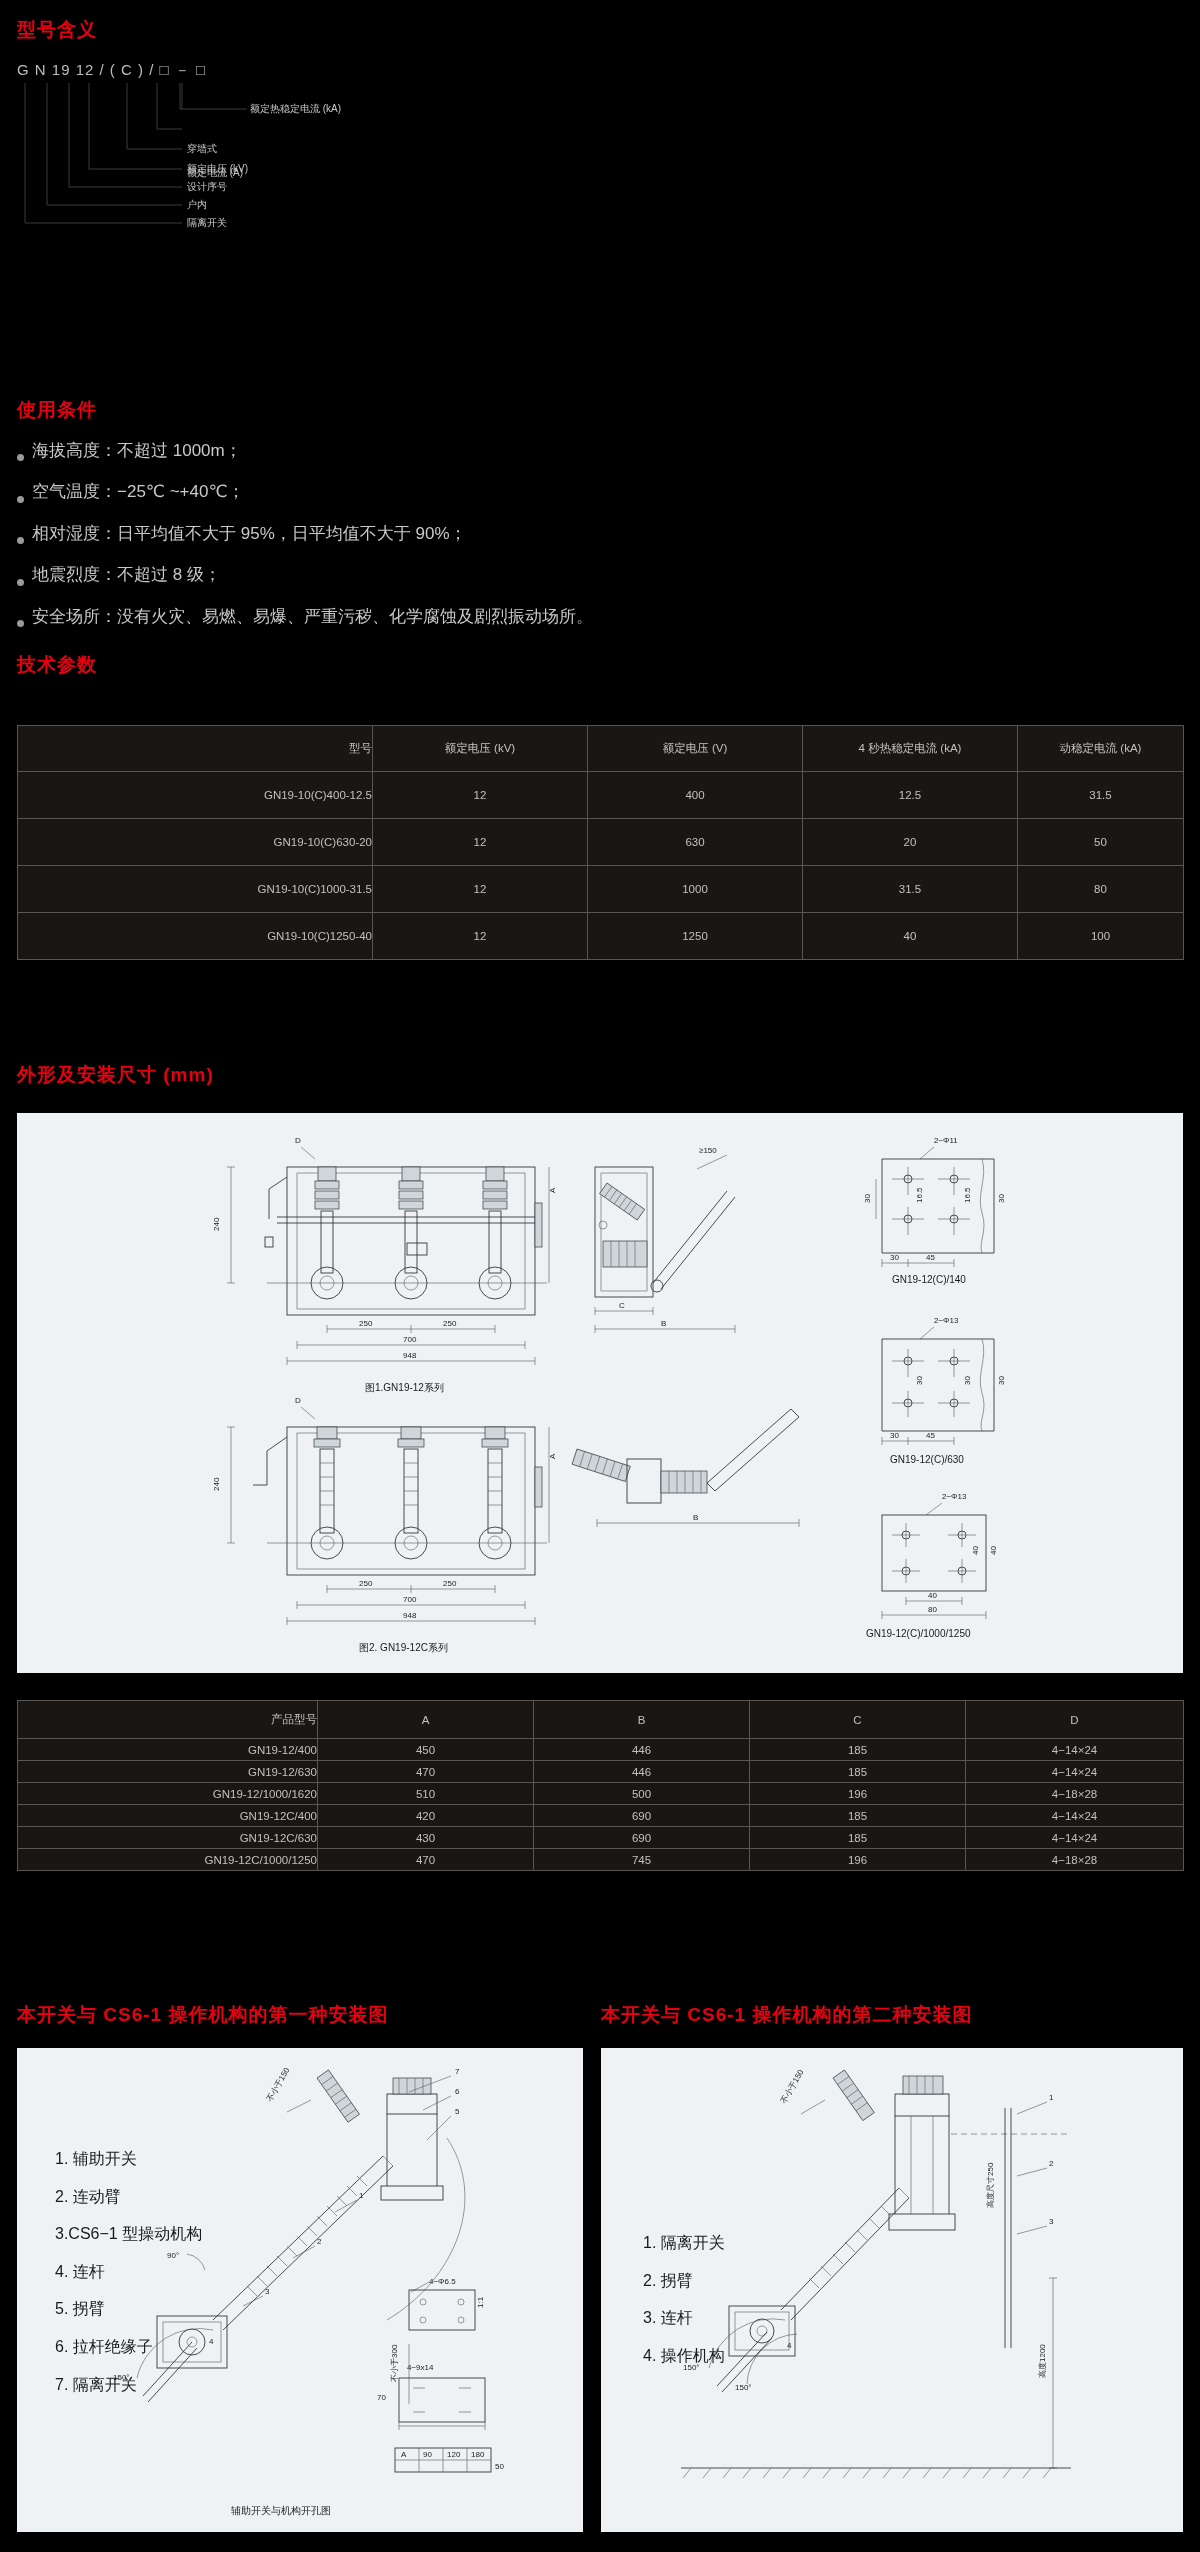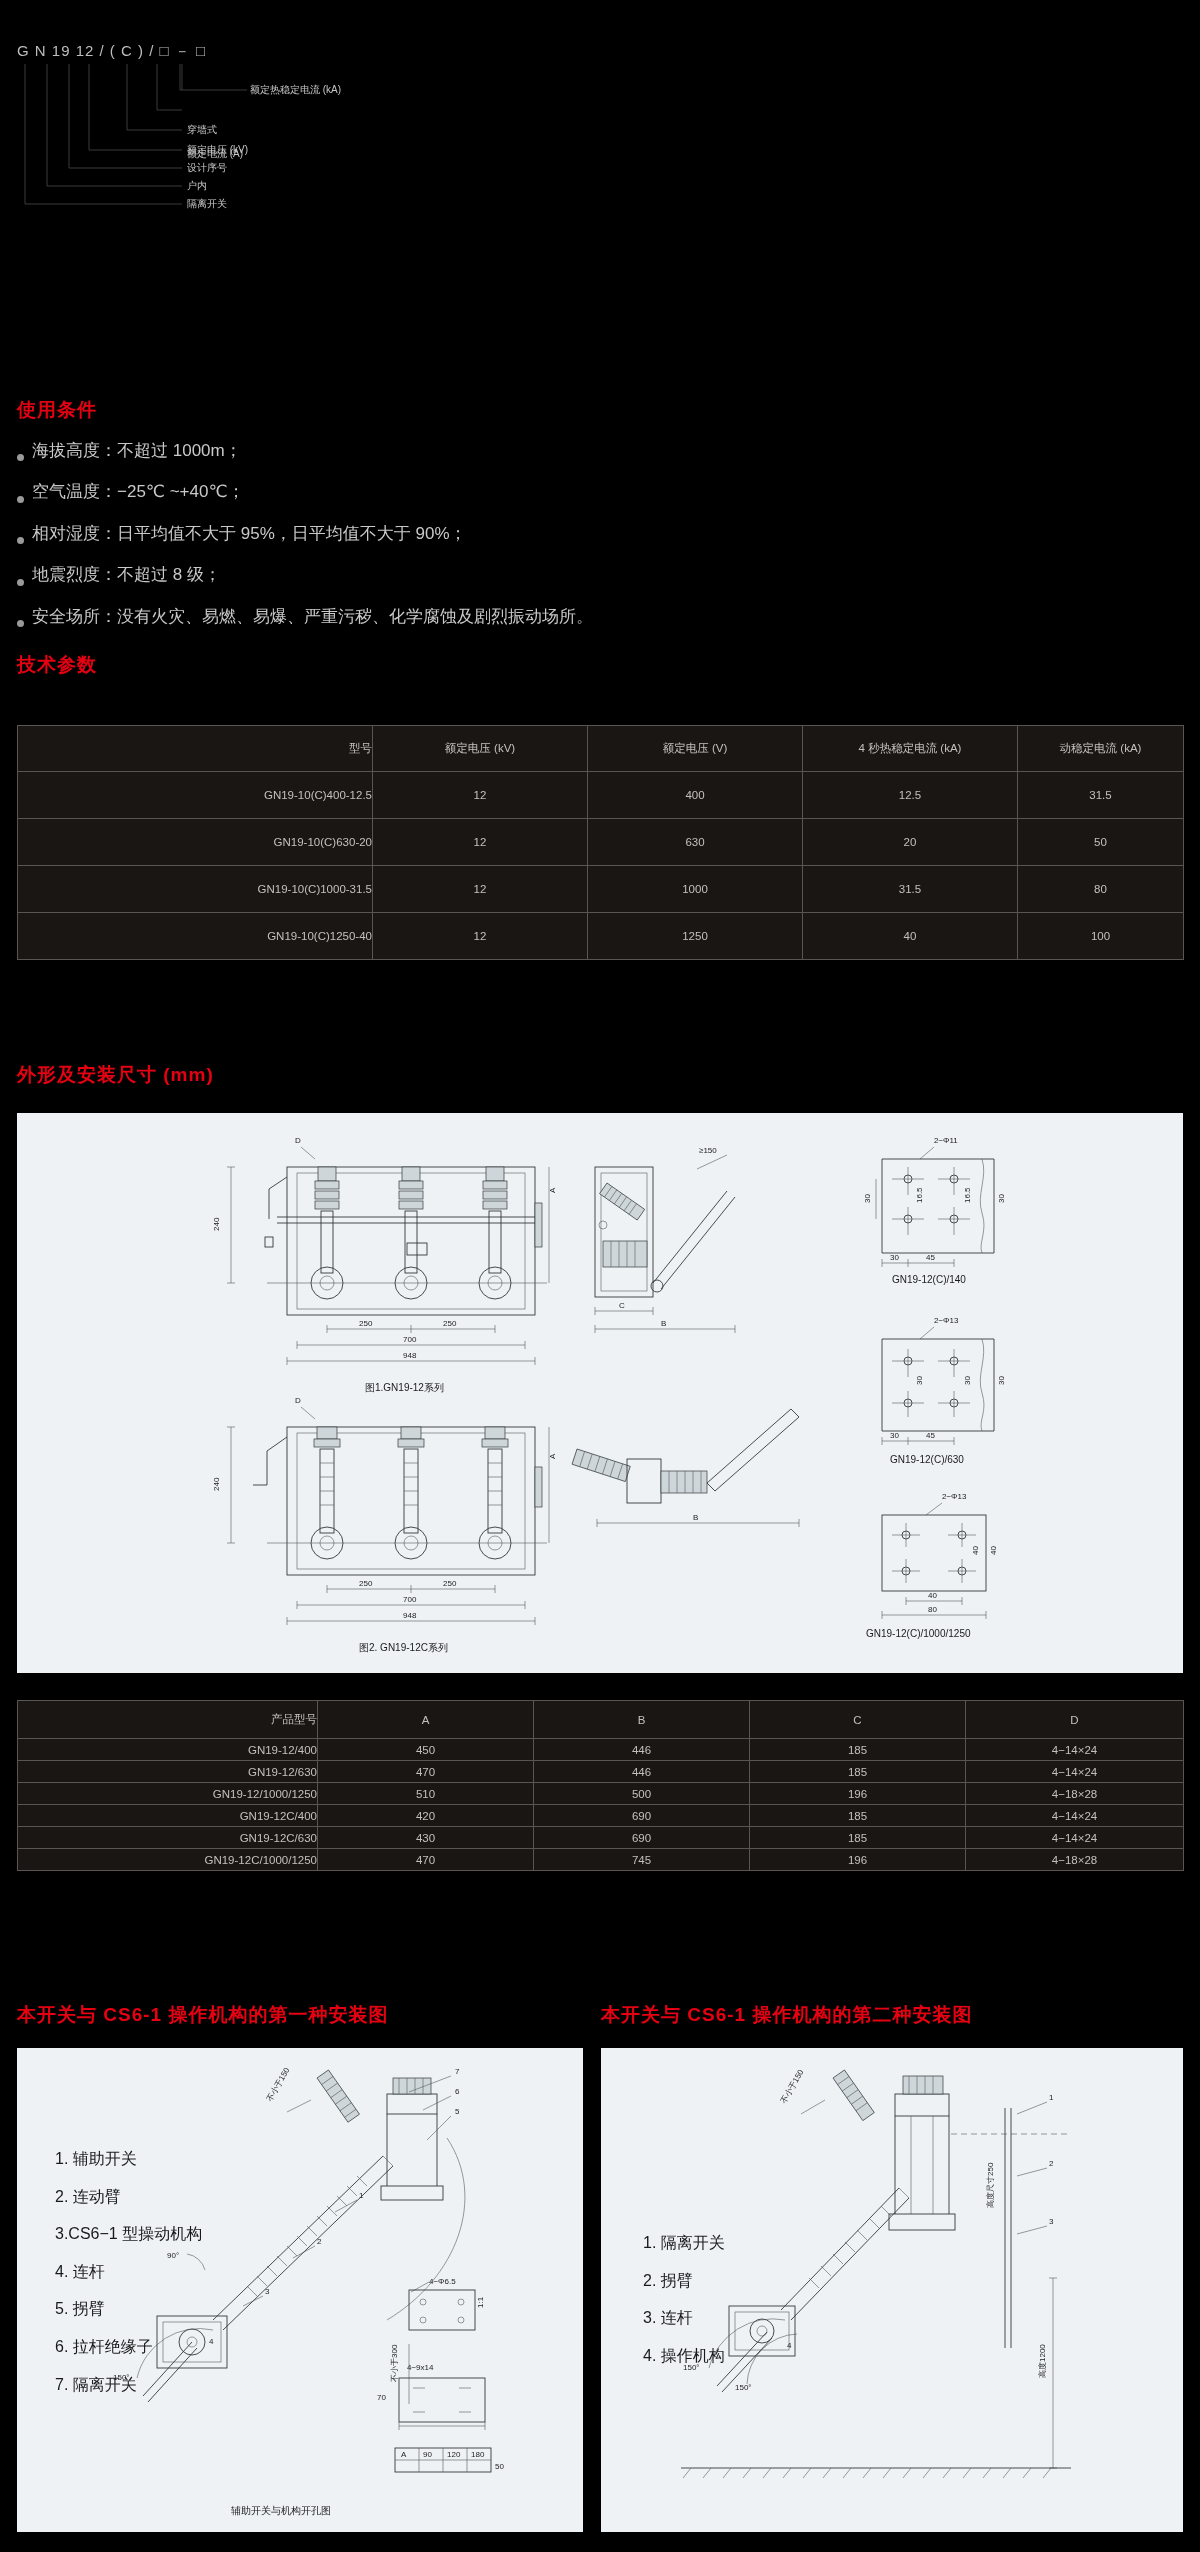--- a/index.html
+++ b/index.html
@@ -126,20 +126,21 @@
   .dwg-fill { fill: #cfd6da; stroke: #33393d; stroke-width: 0.7; }
   .dim-t { font-size: 8px; fill: #222; font-family: "Liberation Sans", sans-serif; }
   .cap-t { font-size: 10px; fill: #1a1a1a; font-family: "Liberation Sans", sans-serif; }
 </style>
 </head>
 <body>
 
 <div class="page">
 
   <div class="model-block">
+    <div class="sec-title">型号含义</div>
 
     <div class="model-code">G N 19 12 / ( C ) / □ － □</div>
 
     <div class="model-diagram">
       <svg width="700" height="145" viewBox="0 0 700 145">
 
         <path class="ln" d="M8,0 L8,140 L165,140"></path>
         <path class="ln" d="M30,0 L30,122 L165,122"></path>
         <path class="ln" d="M52,0 L52,104 L165,104"></path>
         <path class="ln" d="M72,0 L72,86 L165,86"></path>
@@ -512,21 +513,21 @@
           <td>4−14×24</td>
         </tr>
         <tr>
           <td class="left">GN19-12/630</td>
           <td>470</td>
           <td>446</td>
           <td>185</td>
           <td>4−14×24</td>
         </tr>
         <tr>
-          <td class="left">GN19-12/1000/1250</td>
+          <td class="left">GN19-12/1000/1620</td>
           <td>510</td>
           <td>500</td>
           <td>196</td>
           <td>4−18×28</td>
         </tr>
         <tr>
           <td class="left">GN19-12C/400</td>
           <td>420</td>
           <td>690</td>
           <td>185</td>

